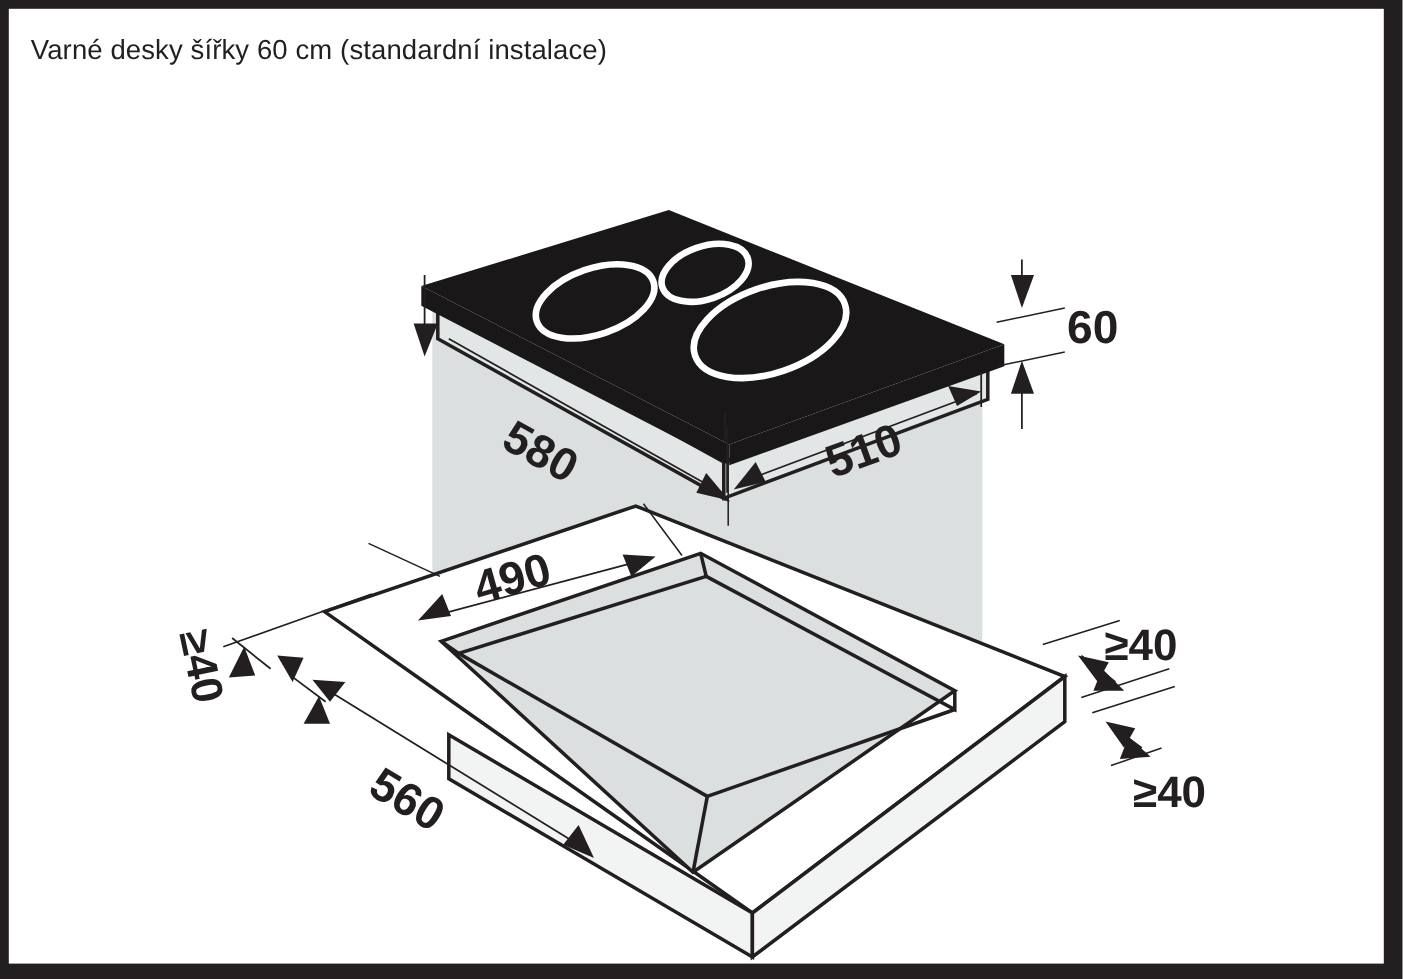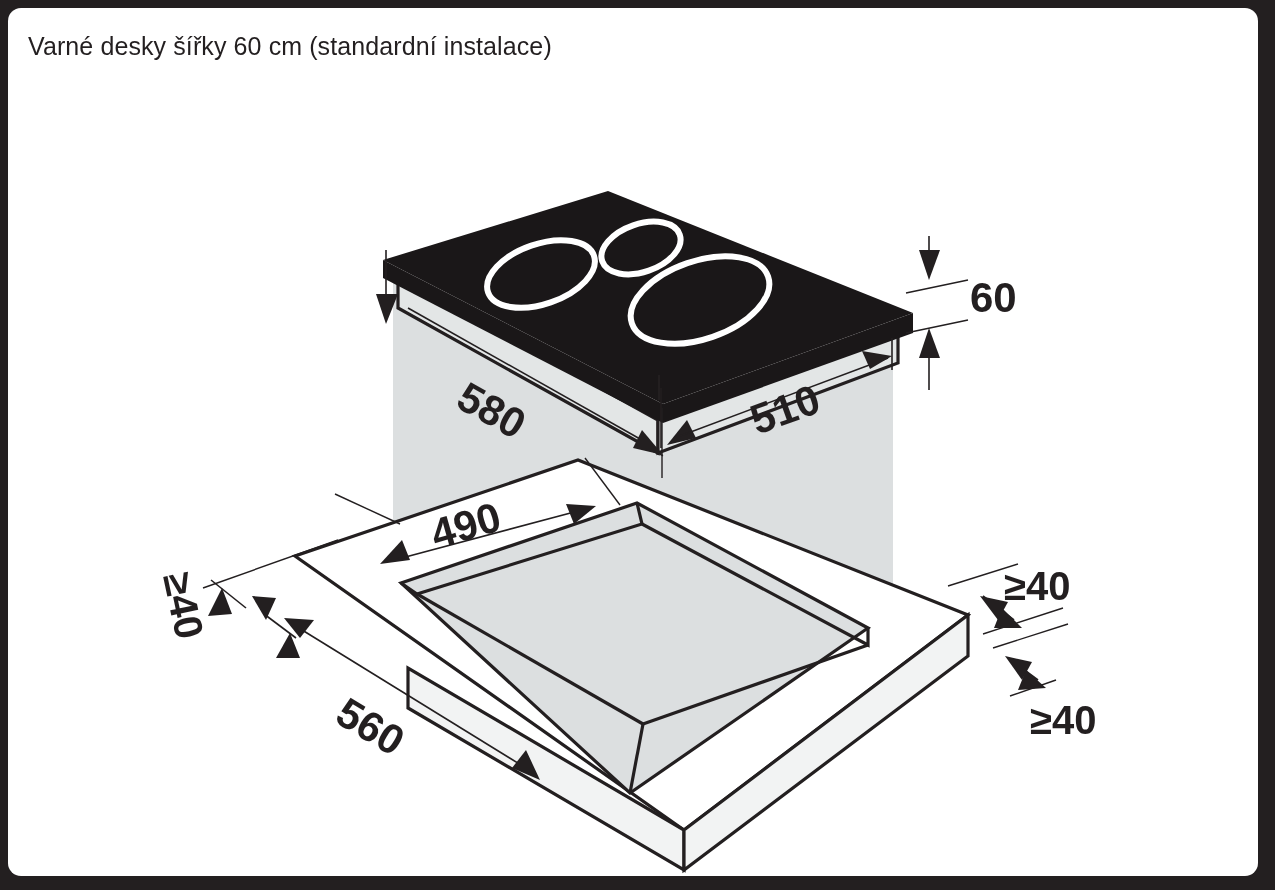--- a/index.html
+++ b/index.html
@@ -21,21 +21,20 @@
     box-sizing: border-box;
   }
   #canvas {
     position: absolute;
     left: 8px;
     top: 8px;
     width: 1250px;
     height: 868px;
     background: #ffffff;
     overflow: hidden;
-    border-radius: 13px;
   }
   #title {
     position: absolute;
     left: 20px;
     top: 24px;
     font-size: 25px;
     color: #231f20;
     font-family: "Liberation Sans", sans-serif;
     letter-spacing: 0.1px;
     white-space: nowrap;

